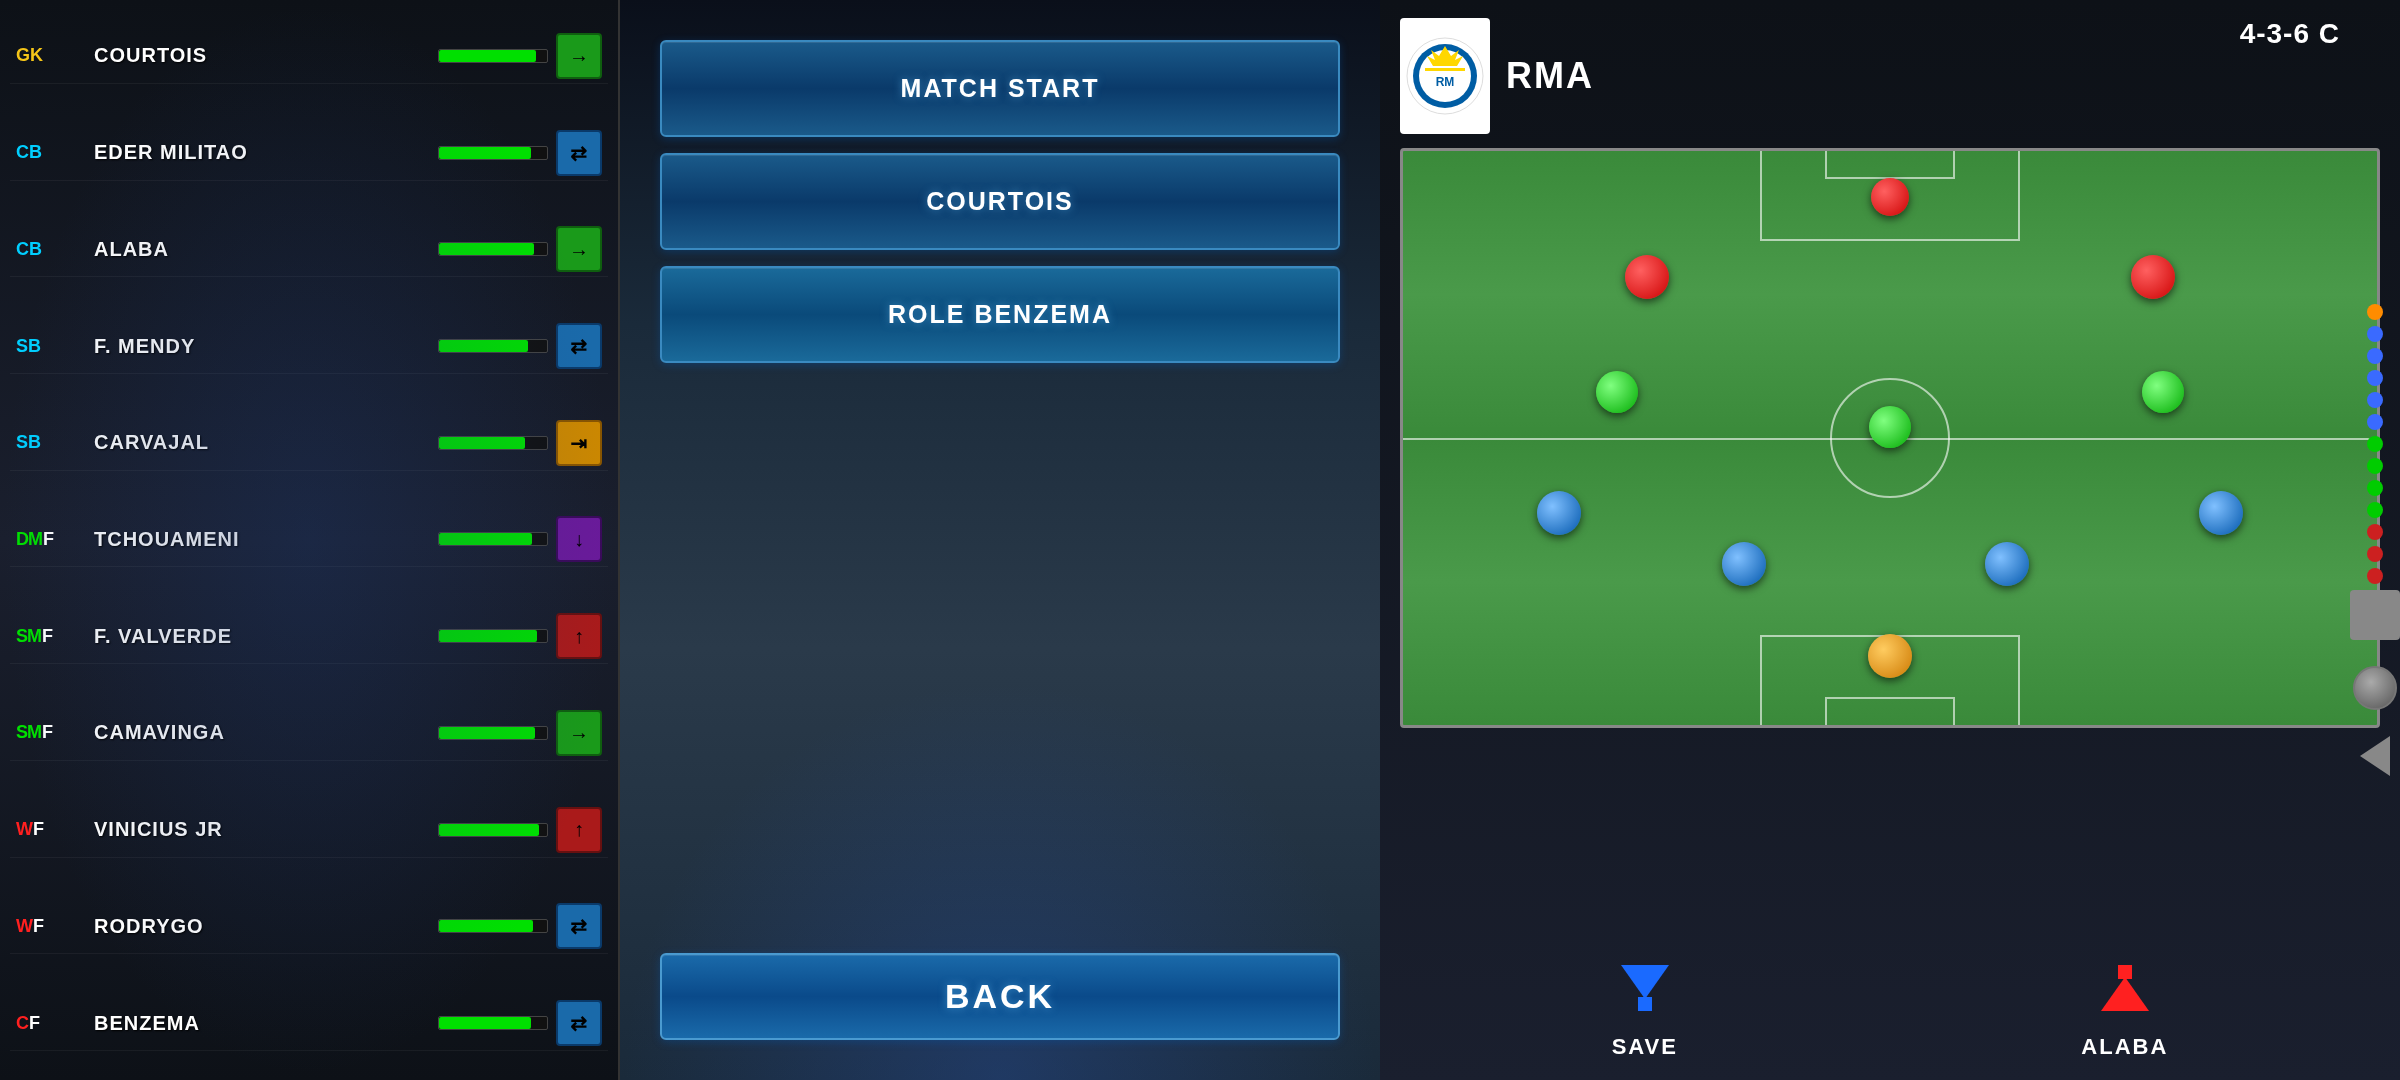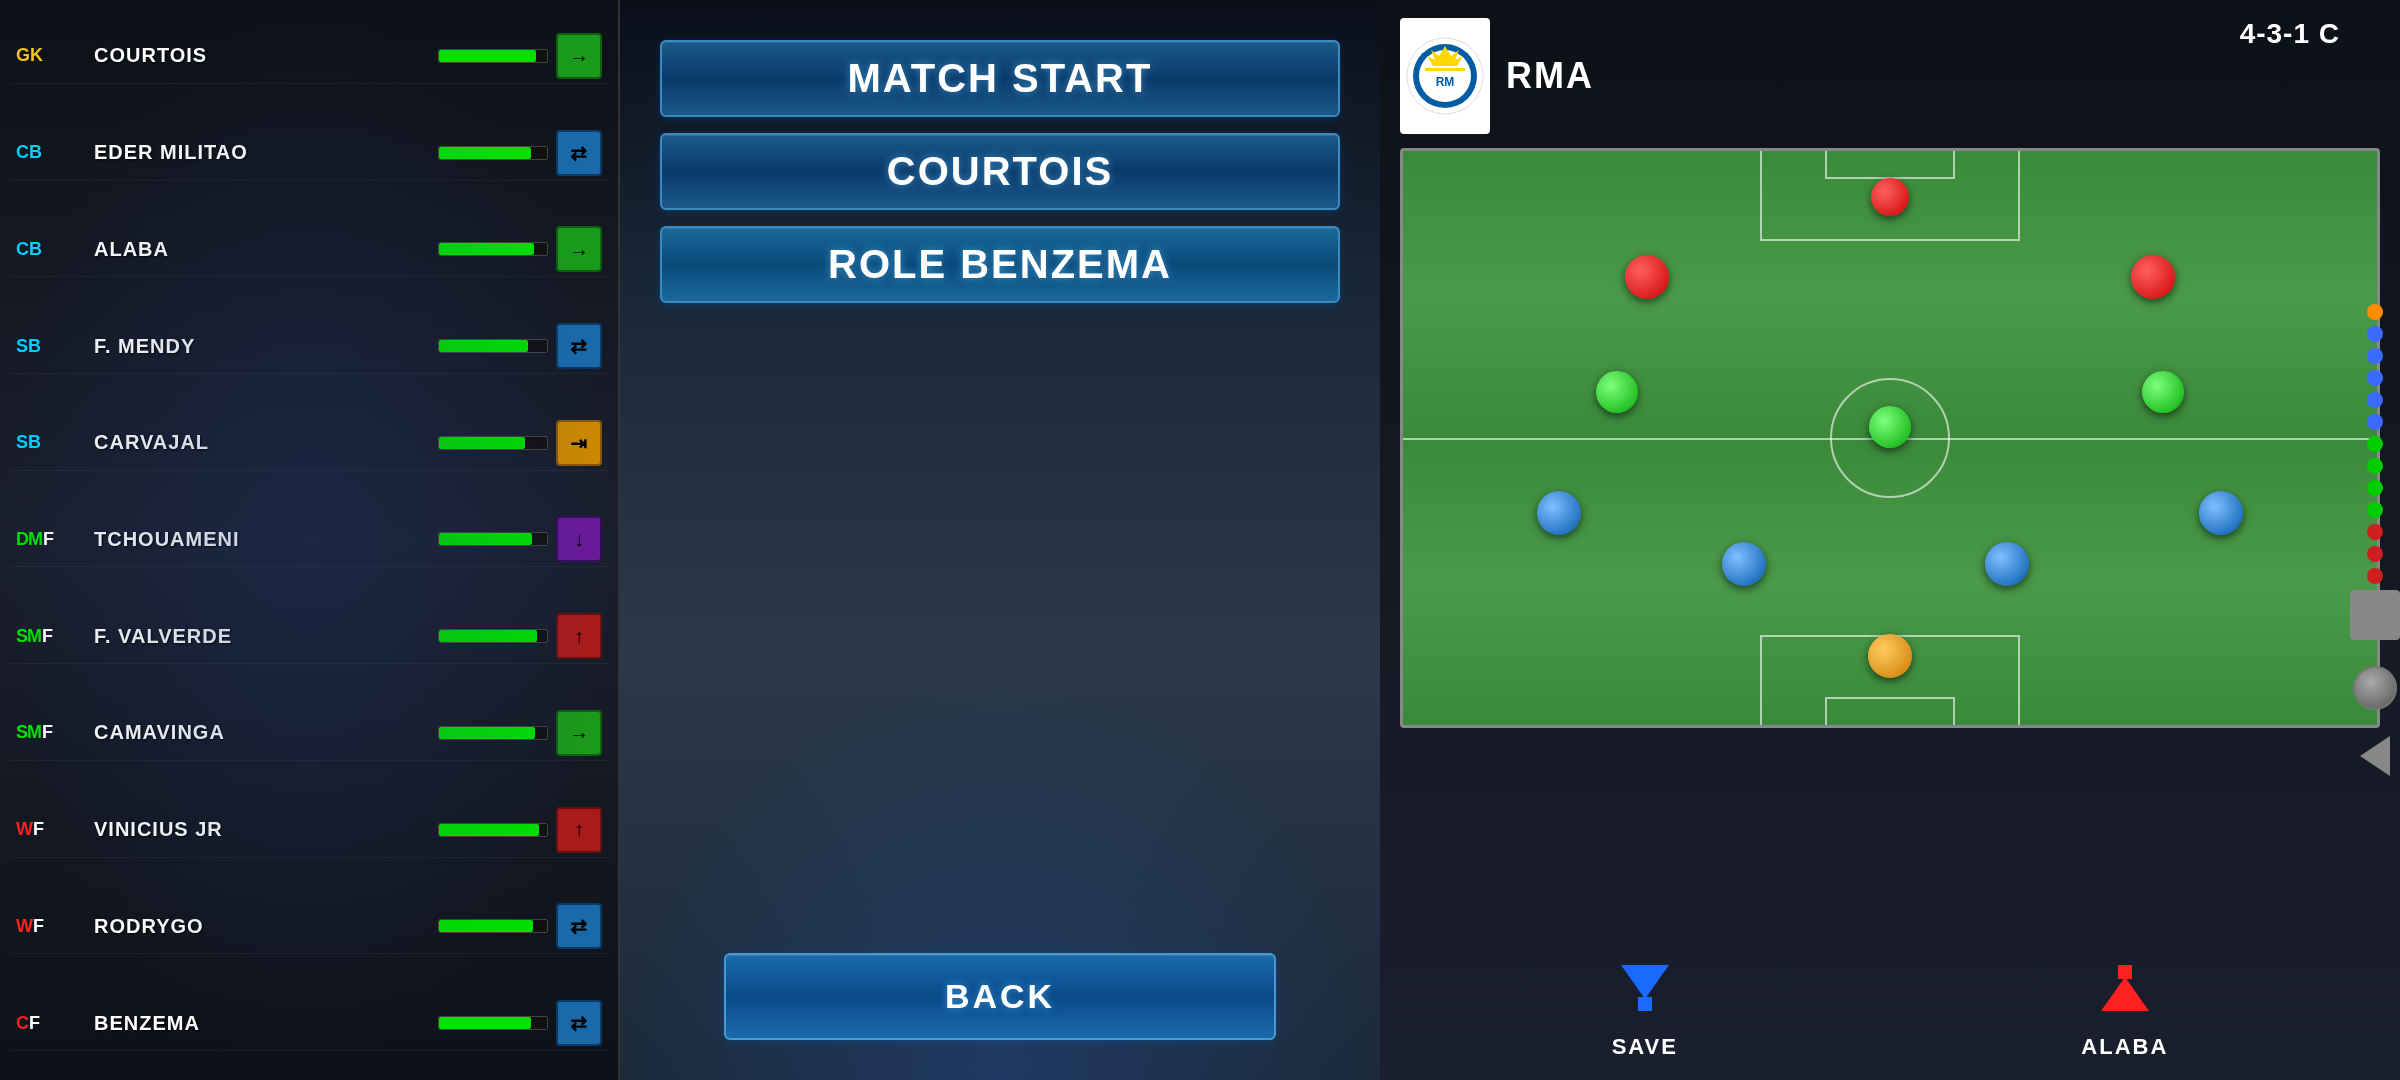--- a/index.html
+++ b/index.html
@@ -131,40 +131,40 @@
       display: flex;
       flex-direction: column;
       gap: 16px;
       width: 100%;
       align-items: center;
       z-index: 1;
     }
 
     .menu-btn {
       width: 680px;
-      padding: 14px 20px;
+      padding: 32px 20px;
       background: linear-gradient(180deg, #1a5a8a 0%, #0a3a6a 50%, #1a5a8a 100%);
       border: 2px solid #3a8ac0;
       border-radius: 6px;
       color: #ffffff;
-      font-size: 40px;
+      font-size: 25px;
       font-weight: 900;
       letter-spacing: 2px;
       text-align: center;
       cursor: pointer;
       text-shadow: 0 0 8px rgba(100,200,255,0.5);
       box-shadow: 0 2px 8px rgba(0,100,200,0.3), inset 0 1px 0 rgba(255,255,255,0.1);
     }
 
     .menu-btn.role-settings {
       background: linear-gradient(180deg, #1a6a9a 0%, #0a4a7a 50%, #1a6a9a 100%);
     }
 
     .back-btn {
-      width: 552px;
+      width: 680px;
       padding: 22px 20px;
       background: linear-gradient(180deg, #1a6aaa 0%, #0a4a8a 50%, #1a6aaa 100%);
       border: 2px solid #4a9ad0;
       border-radius: 6px;
       color: #ffffff;
       font-size: 34px;
       font-weight: 900;
       letter-spacing: 3px;
       text-align: center;
       cursor: pointer;
@@ -550,21 +550,21 @@
         <circle cx="40" cy="40" r="32" fill="#005DA4"></circle>
         <circle cx="40" cy="40" r="26" fill="#fff"></circle>
 
         <polygon points="40,10 46,20 54,14 50,24 58,20 52,30 28,30 22,20 30,24 26,14 34,20" fill="#FFD700"></polygon>
 
         <text x="40" y="50" text-anchor="middle" fill="#005DA4" font-size="12" font-weight="bold">RM</text>
         <rect x="20" y="32" width="40" height="3" fill="#FFD700"></rect>
       </svg>
     </div>
     <div class="team-name">RMA</div>
-    <div class="formation-label">4-3-1 C</div>
+    <div class="formation-label">4-3-6 C</div>
   </div>
 
   <div class="field-container">
     <div class="football-field" id="football-field">
 
       <div class="field-half"></div>
       <div class="field-circle"></div>
       <div class="field-center-dot"></div>
       <div class="goal-top"></div>
       <div class="goal-bottom"></div>

